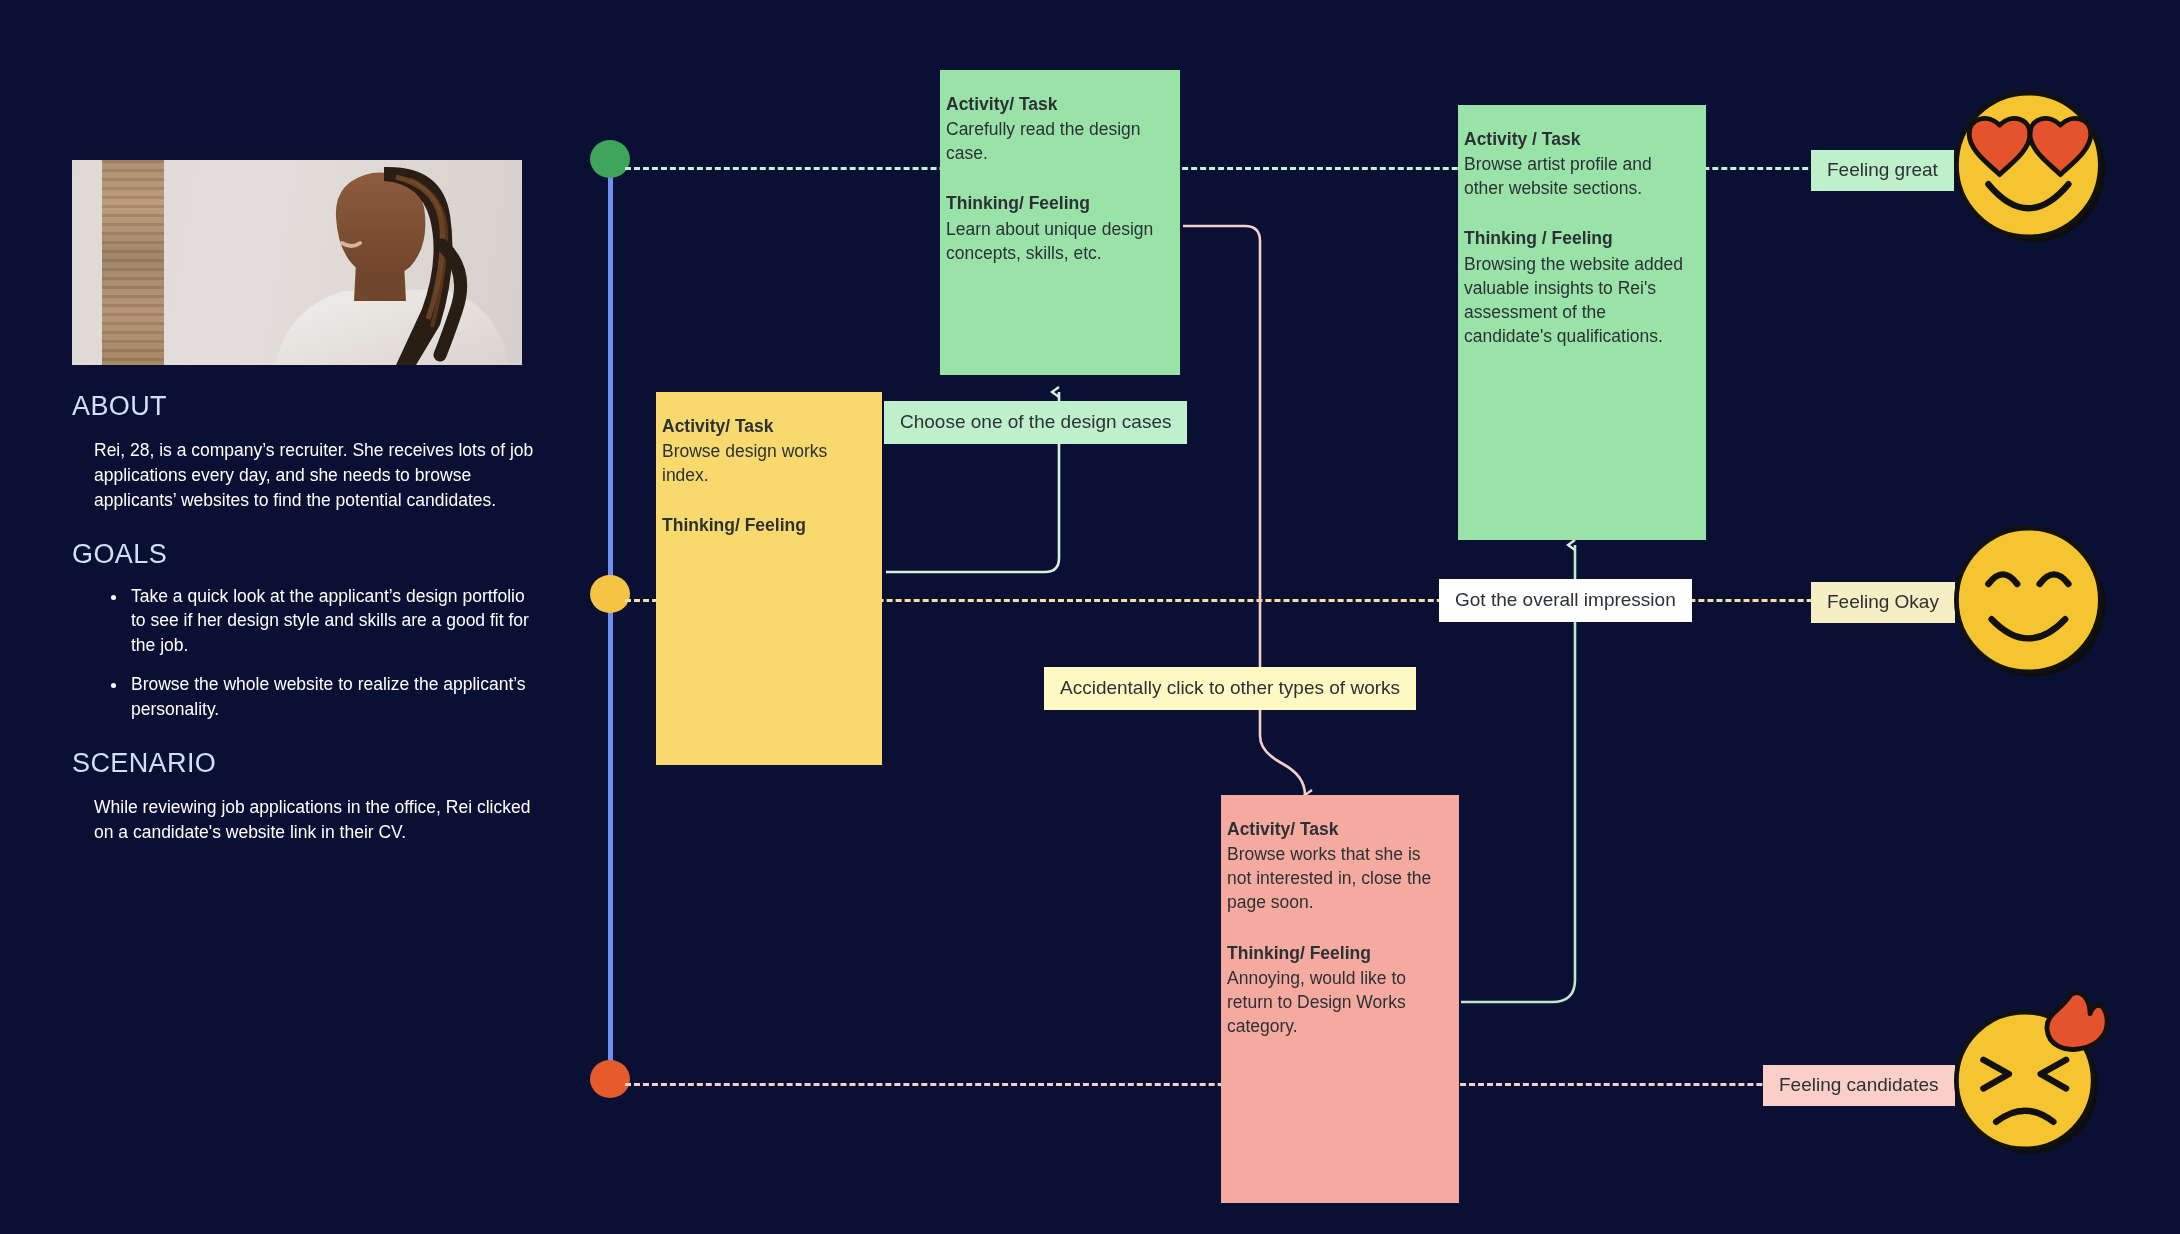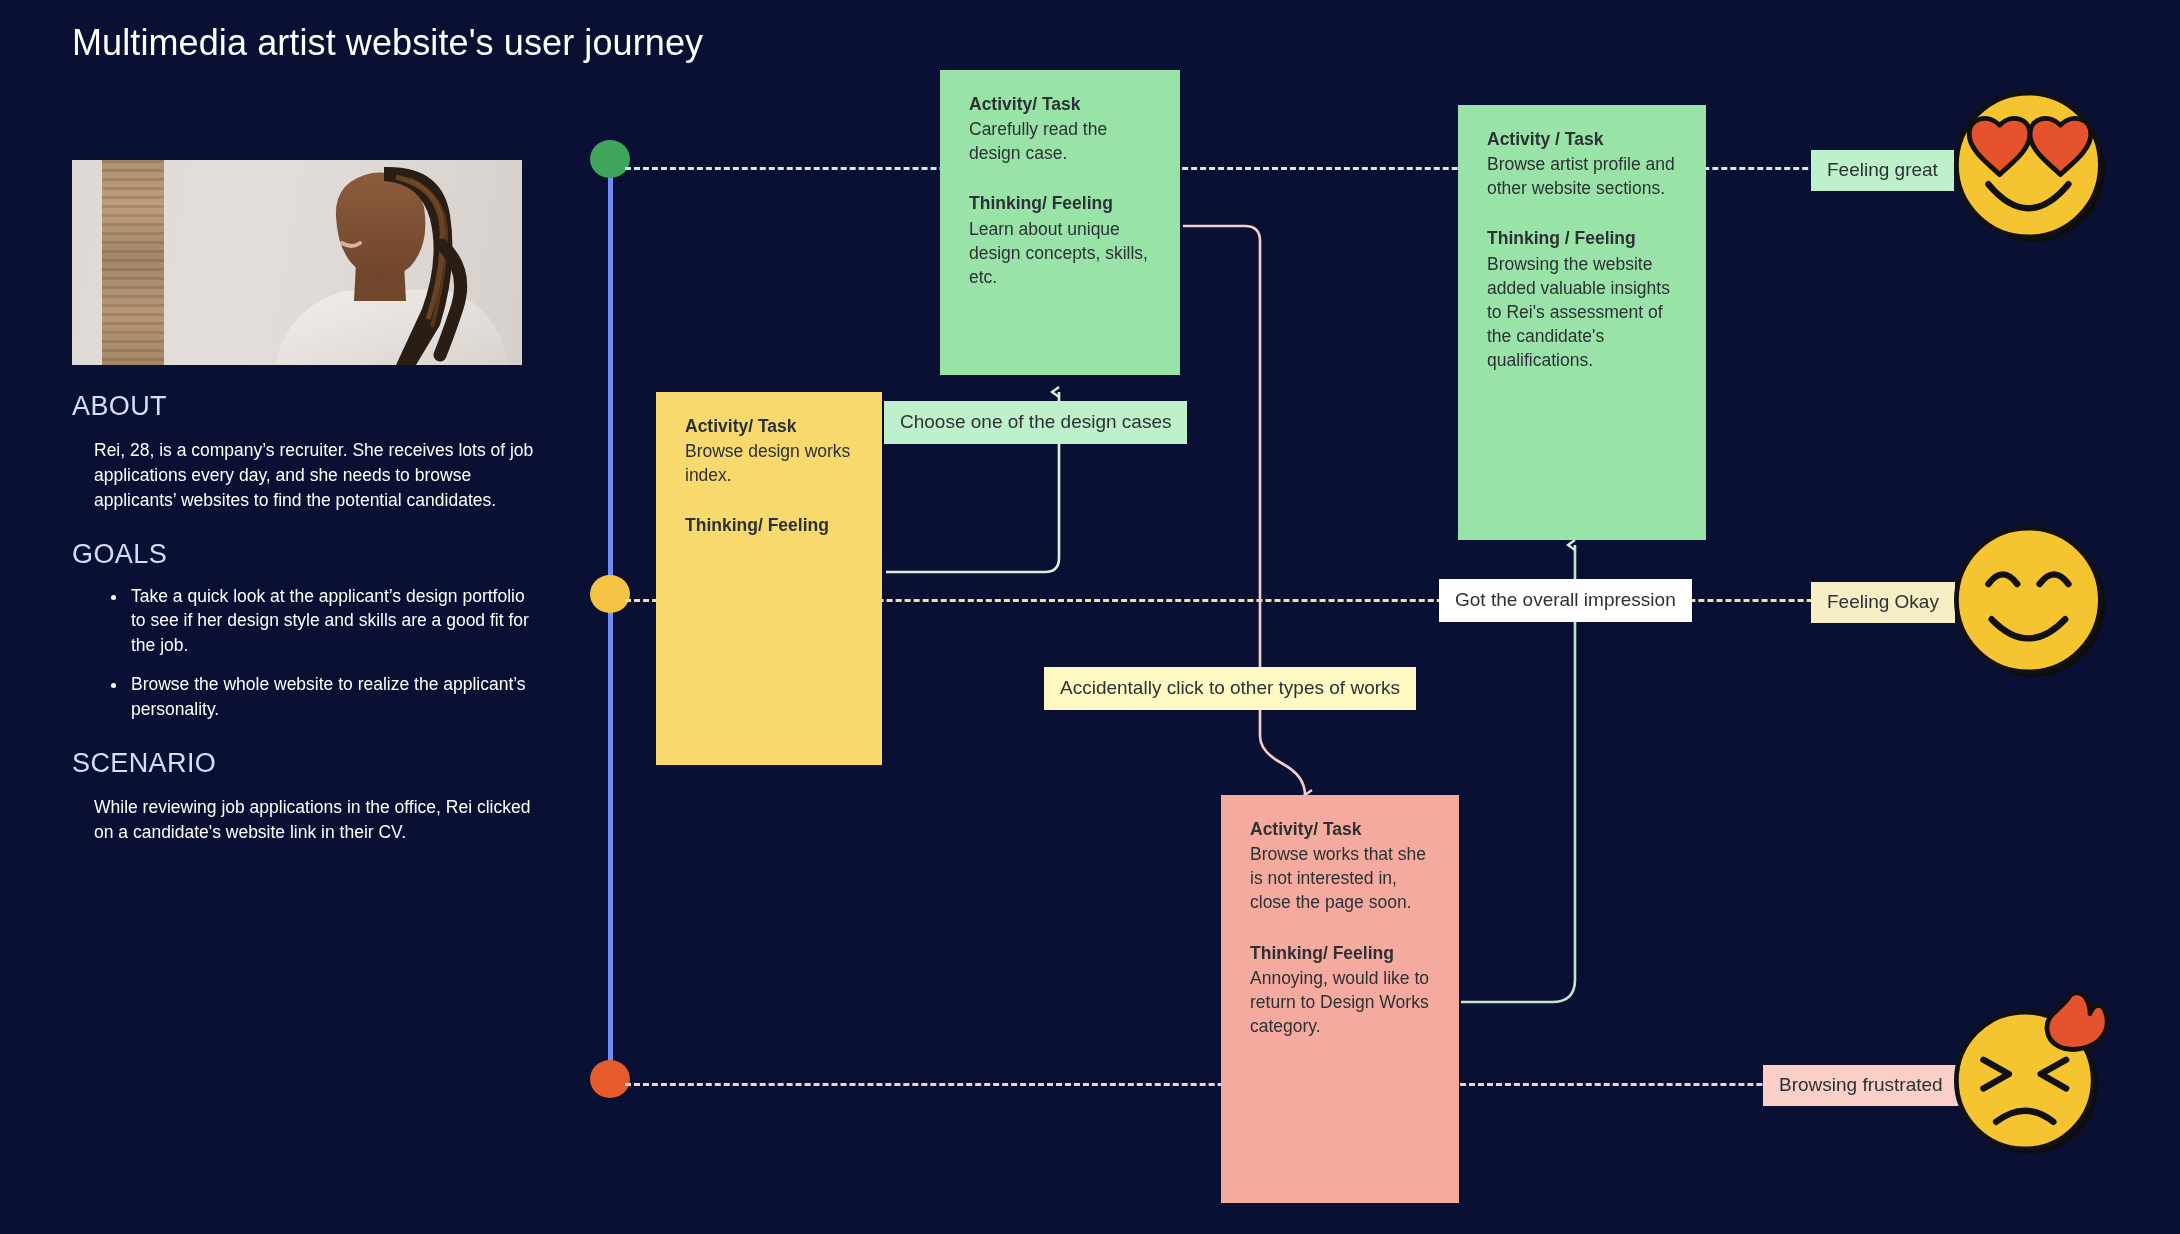--- a/index.html
+++ b/index.html
@@ -106,21 +106,21 @@
     height: 0;
     border-top: 3px dashed;
   }
   #rail-great      { top: 167px;  width: 1300px; border-color: #c7f0d4; }
   #rail-okay       { top: 599px;  width: 1350px; border-color: #f3dfa0; }
   #rail-frustrated { top: 1083px; width: 1290px; border-color: #f6cfc8; }
 
   
   .card {
     position: absolute;
-    padding: 22px 22px 20px 29px;
+    padding: 22px 22px 20px 6px;
     font-size: 17.5px;
     line-height: 1.38;
     color: #2c3135;
   }
   .card .ttl { font-weight: 700; display: block; margin-bottom: 1px; }
   .card .gap { display: block; height: 26px; }
 
   #card-read    { left: 940px;  top: 70px;  width: 240px; height: 305px; background: #9ae3a8; }
   #card-browse  { left: 656px;  top: 392px; width: 226px; height: 373px; background: #f7d96e; }
   #card-profile { left: 1458px; top: 105px; width: 248px; height: 435px; background: #9ae3a8; }
@@ -163,21 +163,20 @@
     position: absolute; left: 0; top: 0;
     width: 2180px; height: 1234px;
     pointer-events: none;
   }
 </style>
 </head>
 <body>
 
 <div id="board">
 
-  <div id="page-title">Multimedia artist website's user journey</div>
 
   <div id="persona-panel">
 
     <div id="persona-photo">
       <div class="photo-wall"></div>
       <div class="photo-plank"></div>
       <svg class="photo-person" viewBox="0 0 250 212">
         <defs>
           <linearGradient id="sweater" x1="0" y1="0" x2="1" y2="1">
             <stop offset="0" stop-color="#f2efec"></stop>
@@ -276,21 +275,21 @@
     <span class="ttl">Thinking/ Feeling</span>
     <span>Annoying, would like to return to Design Works category.</span>
   </div>
 
   <div class="chip" id="chip-choose">Choose one of the design cases</div>
   <div class="chip" id="chip-accident">Accidentally click to other types of works</div>
   <div class="chip" id="chip-impression">Got the overall impression</div>
 
   <div class="mood-label" id="label-great">Feeling great</div>
   <div class="mood-label" id="label-okay">Feeling Okay</div>
-  <div class="mood-label" id="label-frustrated">Browsing frustrated</div>
+  <div class="mood-label" id="label-frustrated">Feeling candidates</div>
 
   <svg class="emoji" id="emoji-great" viewBox="0 0 100 100">
     <circle cx="52" cy="53" r="45" fill="#0d0d0d"></circle>
     <circle cx="49" cy="50" r="45" fill="#f5c431" stroke="#111" stroke-width="3"></circle>
     <path d="M31 25 C24 18 12 20 12 31 C12 41 25 50 31 56 C37 50 50 41 50 31 C50 20 38 18 31 25 Z" fill="#e4532e" stroke="#111" stroke-width="3" stroke-linejoin="round"></path>
     <path d="M69 25 C62 18 50 20 50 31 C50 41 63 50 69 56 C75 50 88 41 88 31 C88 20 76 18 69 25 Z" fill="#e4532e" stroke="#111" stroke-width="3" stroke-linejoin="round"></path>
     <path d="M24 62 Q49 92 74 62" fill="none" stroke="#111" stroke-width="4" stroke-linecap="round"></path>
   </svg>
 
   <svg class="emoji" id="emoji-okay" viewBox="0 0 100 100">

